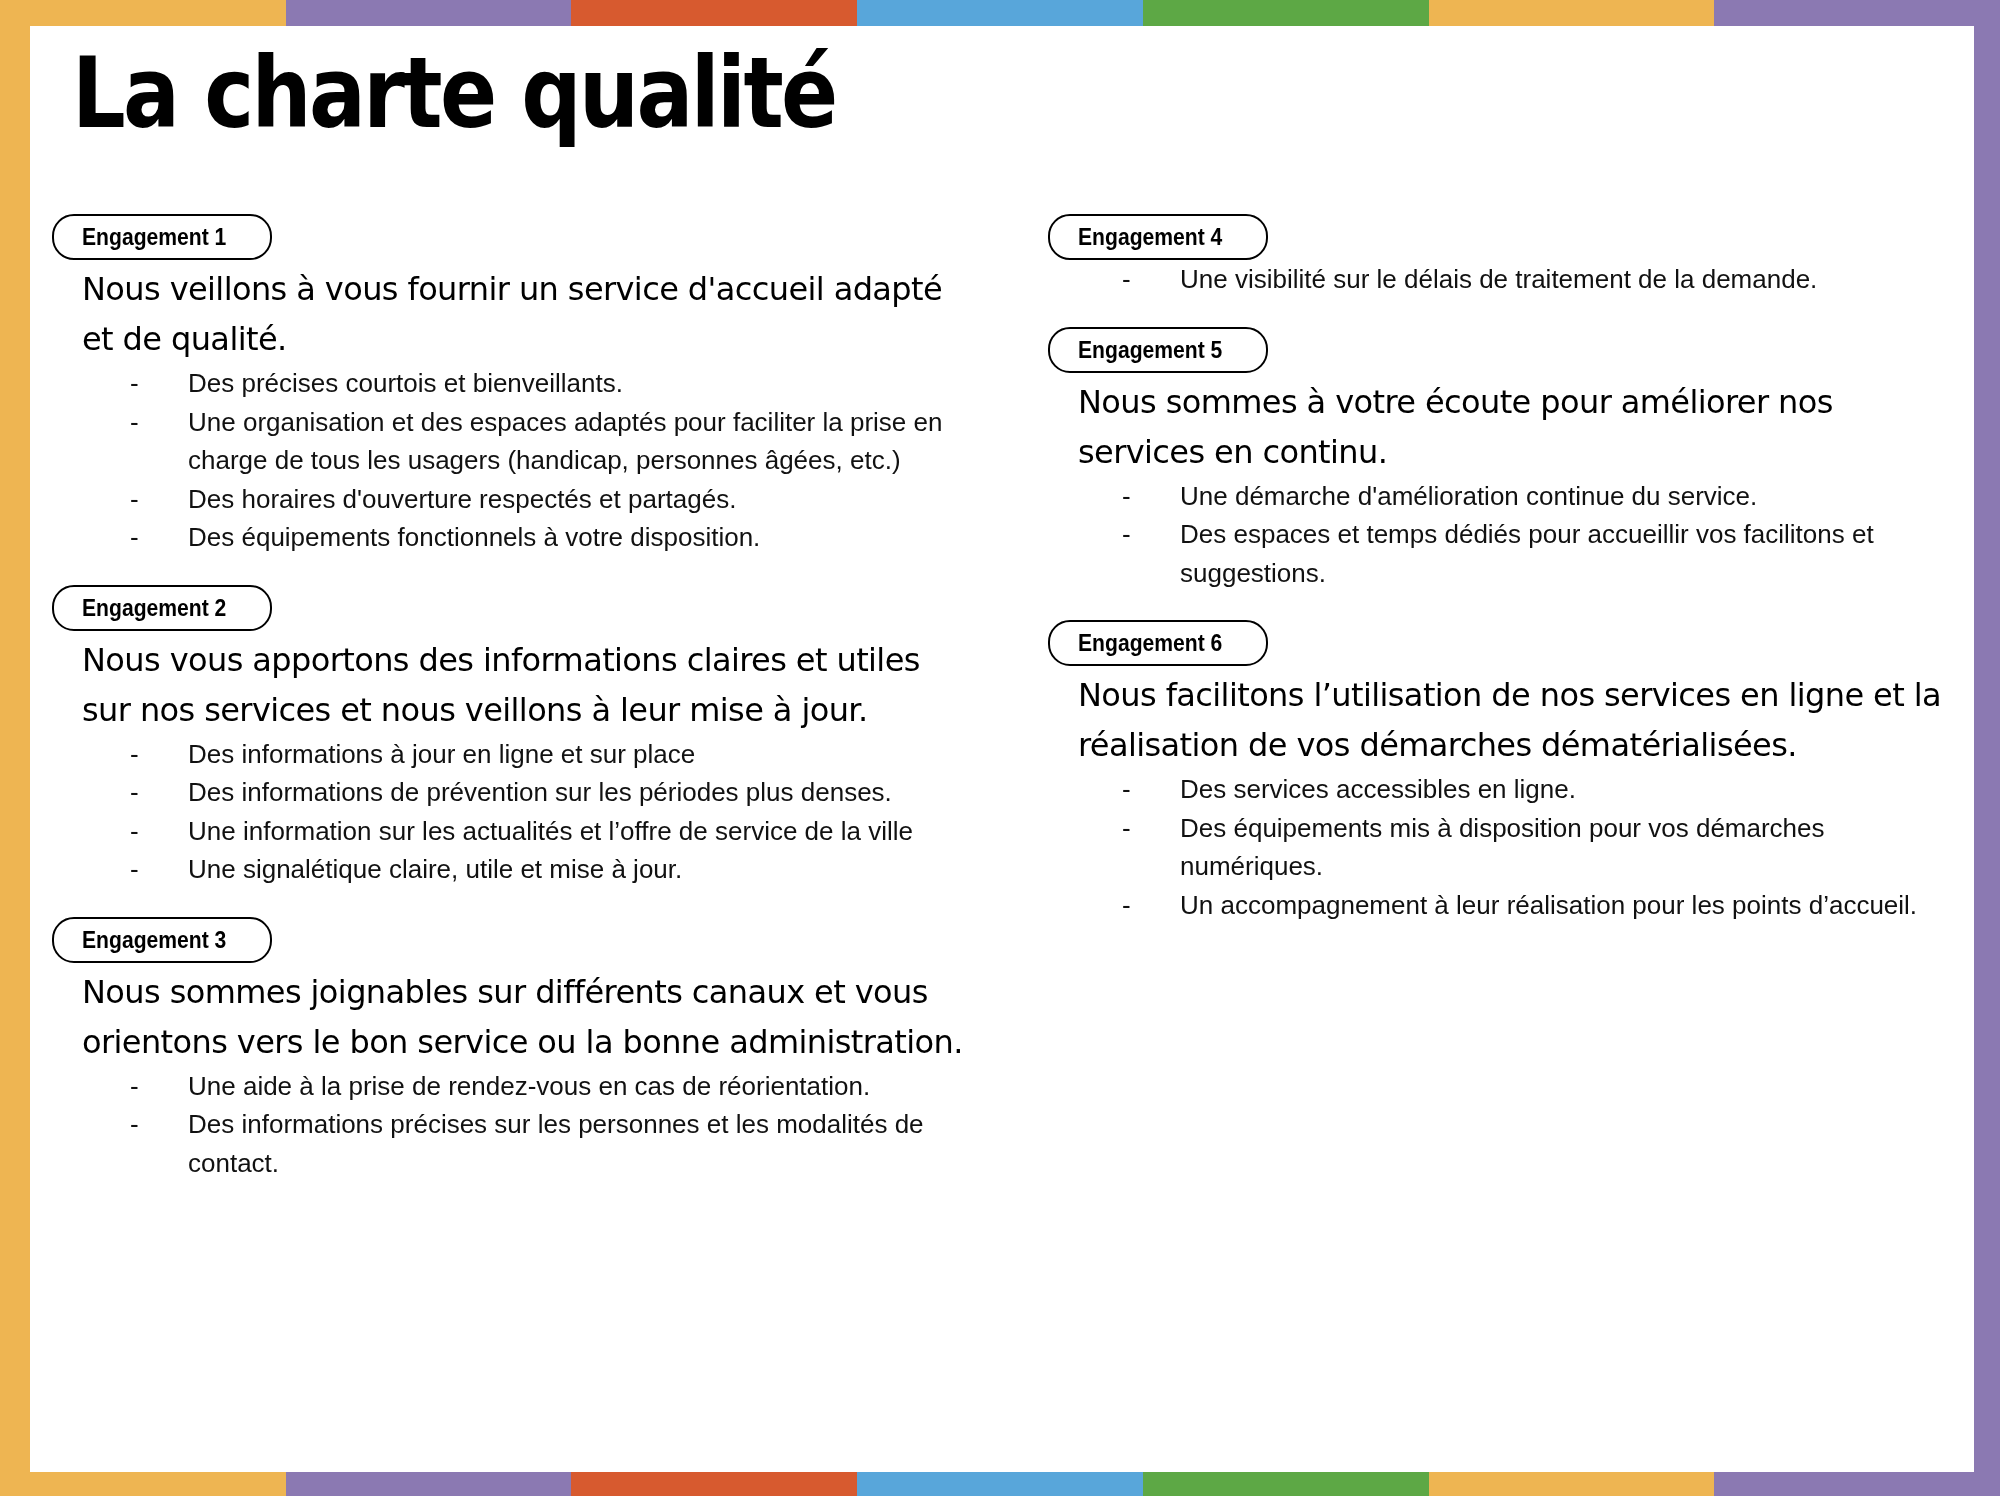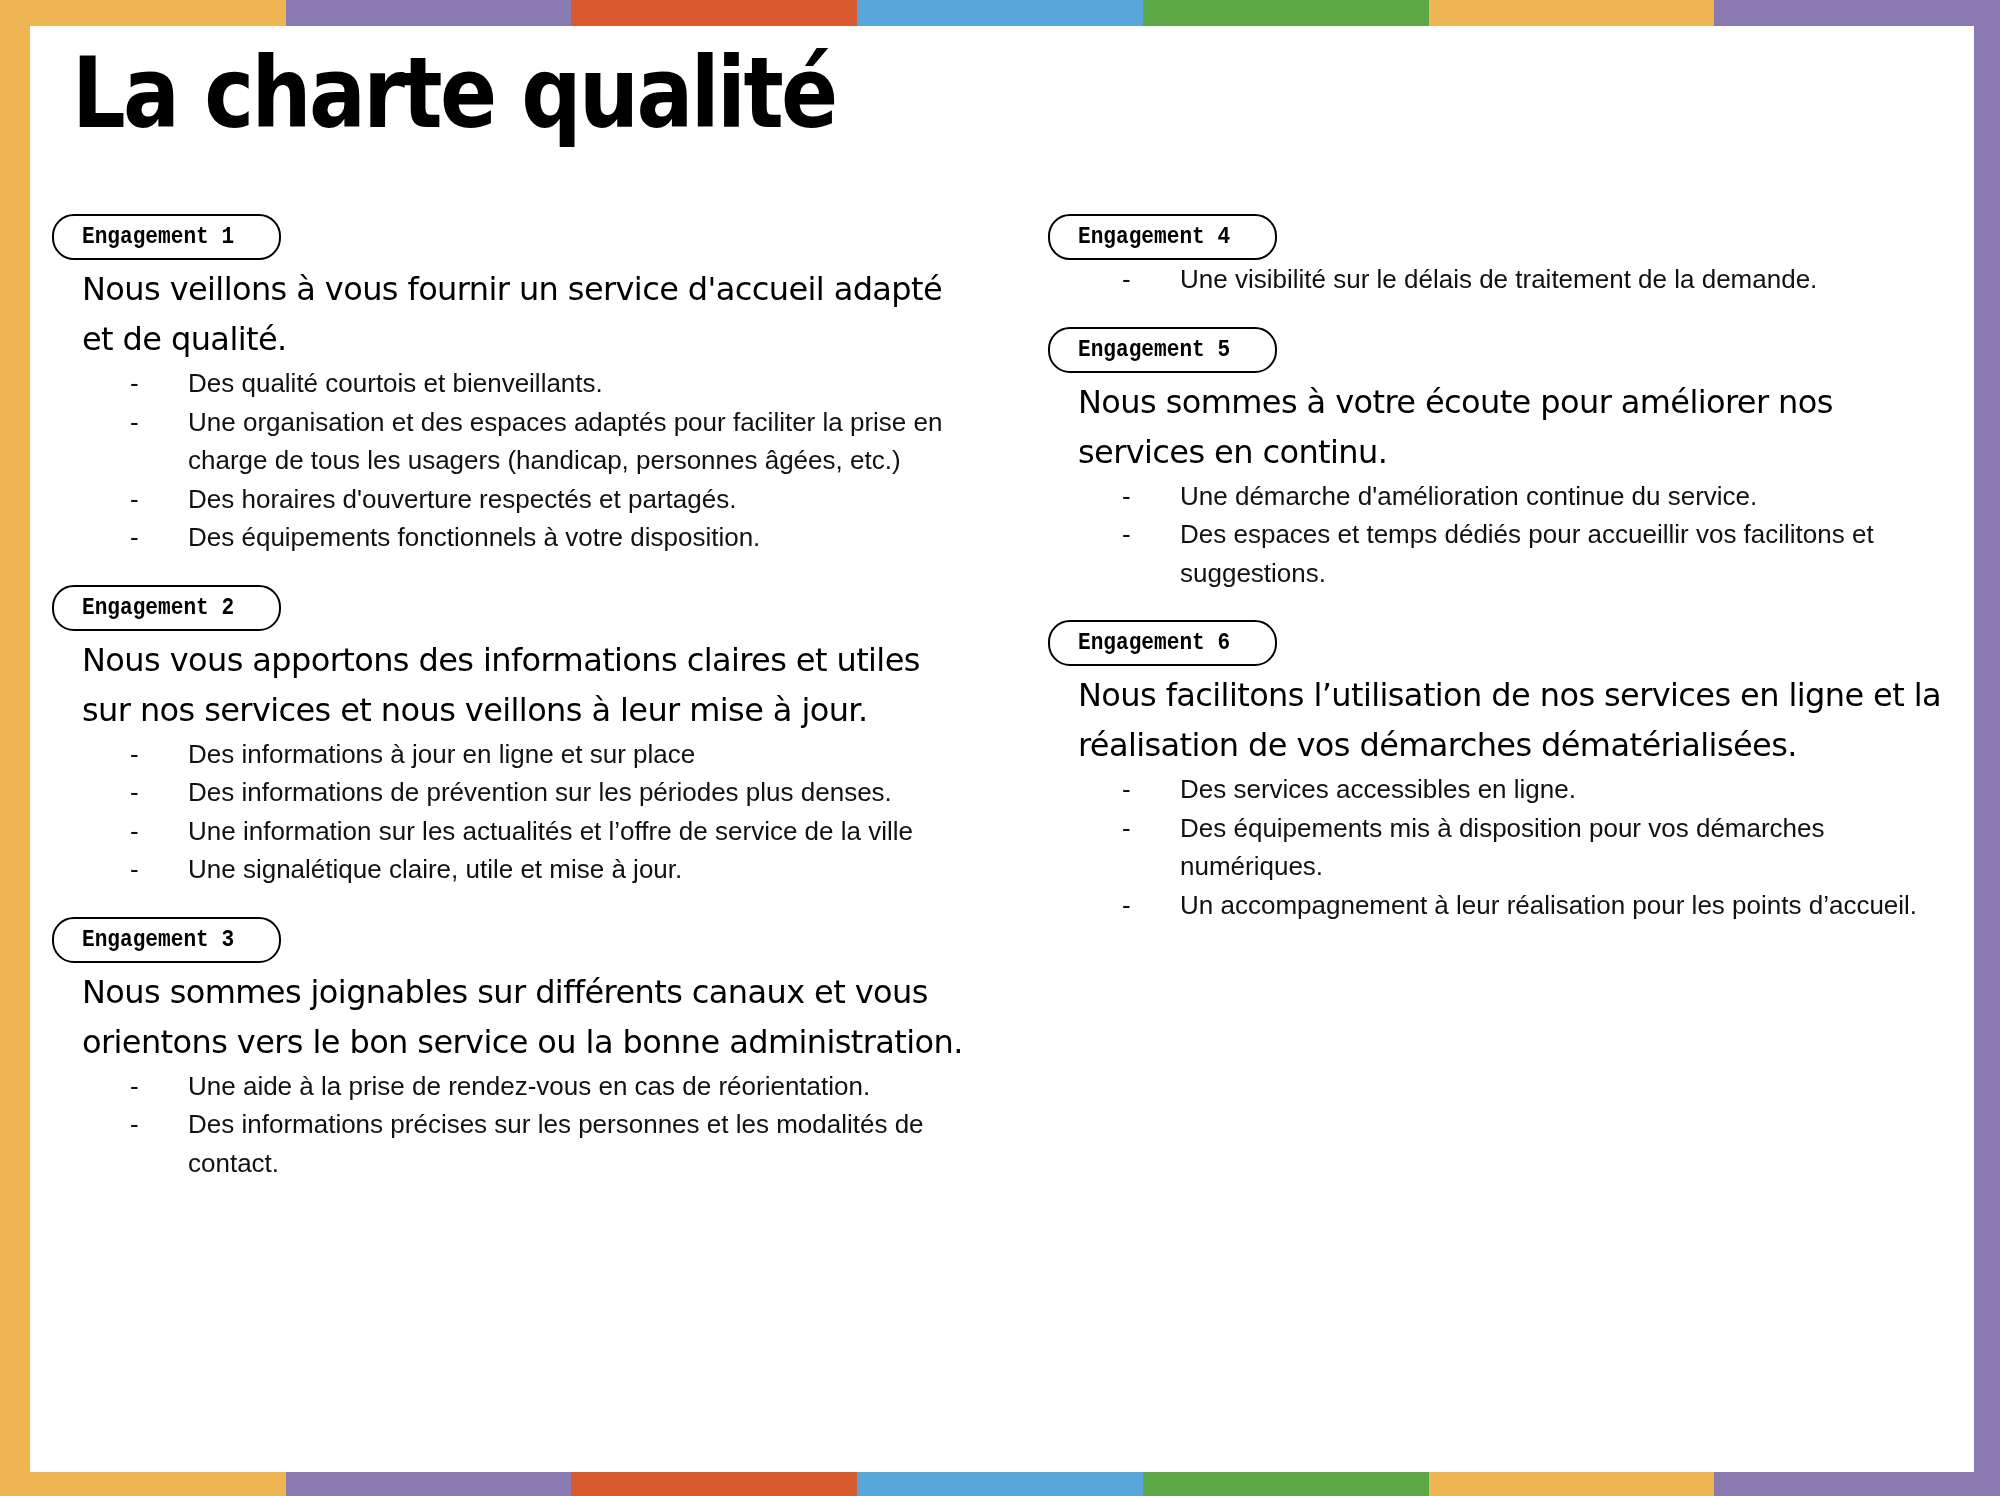--- a/index.html
+++ b/index.html
@@ -26,21 +26,21 @@
       transform: scaleX(0.86); transform-origin: left top;
       margin: 0;
     }
     .col { position: absolute; top: 214px; }
     .col.left { left: 52px; width: 920px; }
     .col.right { left: 1048px; width: 900px; }
     .engagement { margin-bottom: 28px; }
     .pill {
       display: inline-block; border: 2px solid #000; border-radius: 22px;
       padding: 2px 24px 2px 28px; height: 38px; line-height: 38px;
-      font-family: Liberation Mono, monospace; font-weight: bold; font-size: 24px;
+      font-family: Liberation Sans, sans-serif; font-weight: bold; font-size: 24px;
       color: #000; transform-origin: left center;
     }
     .pill span { display: inline-block; transform: scaleX(0.88); transform-origin: left center; }
     .heading {
       margin: 4px 0 0 30px; padding: 0;
       font-family: "DejaVu Sans", sans-serif; font-weight: normal;
       font-size: 32px; line-height: 50px; color: #000;
       letter-spacing: -0.6px;
     }
     ul.items { list-style: none; margin: 0; padding: 0 0 0 78px; }
@@ -79,21 +79,21 @@
 
 <div class="card"></div>
 
 <h1 class="title">La charte qualité</h1>
 
 <div class="col left">
   <section class="engagement">
     <div class="pill"><span>Engagement 1</span></div>
     <h2 class="heading">Nous veillons à vous fournir un service d'accueil adapté et de qualité.</h2>
     <ul class="items">
-      <li>Des qualité courtois et bienveillants.</li>
+      <li>Des précises courtois et bienveillants.</li>
       <li>Une organisation et des espaces adaptés pour faciliter la prise en charge de tous les usagers (handicap, personnes âgées, etc.)</li>
       <li>Des horaires d'ouverture respectés et partagés.</li>
       <li>Des équipements fonctionnels à votre disposition.</li>
     </ul>
   </section>
   <section class="engagement">
     <div class="pill"><span>Engagement 2</span></div>
     <h2 class="heading">Nous vous apportons des informations claires et utiles sur nos services et nous veillons à leur mise à jour.</h2>
     <ul class="items">
       <li>Des informations à jour en ligne et sur place</li>

